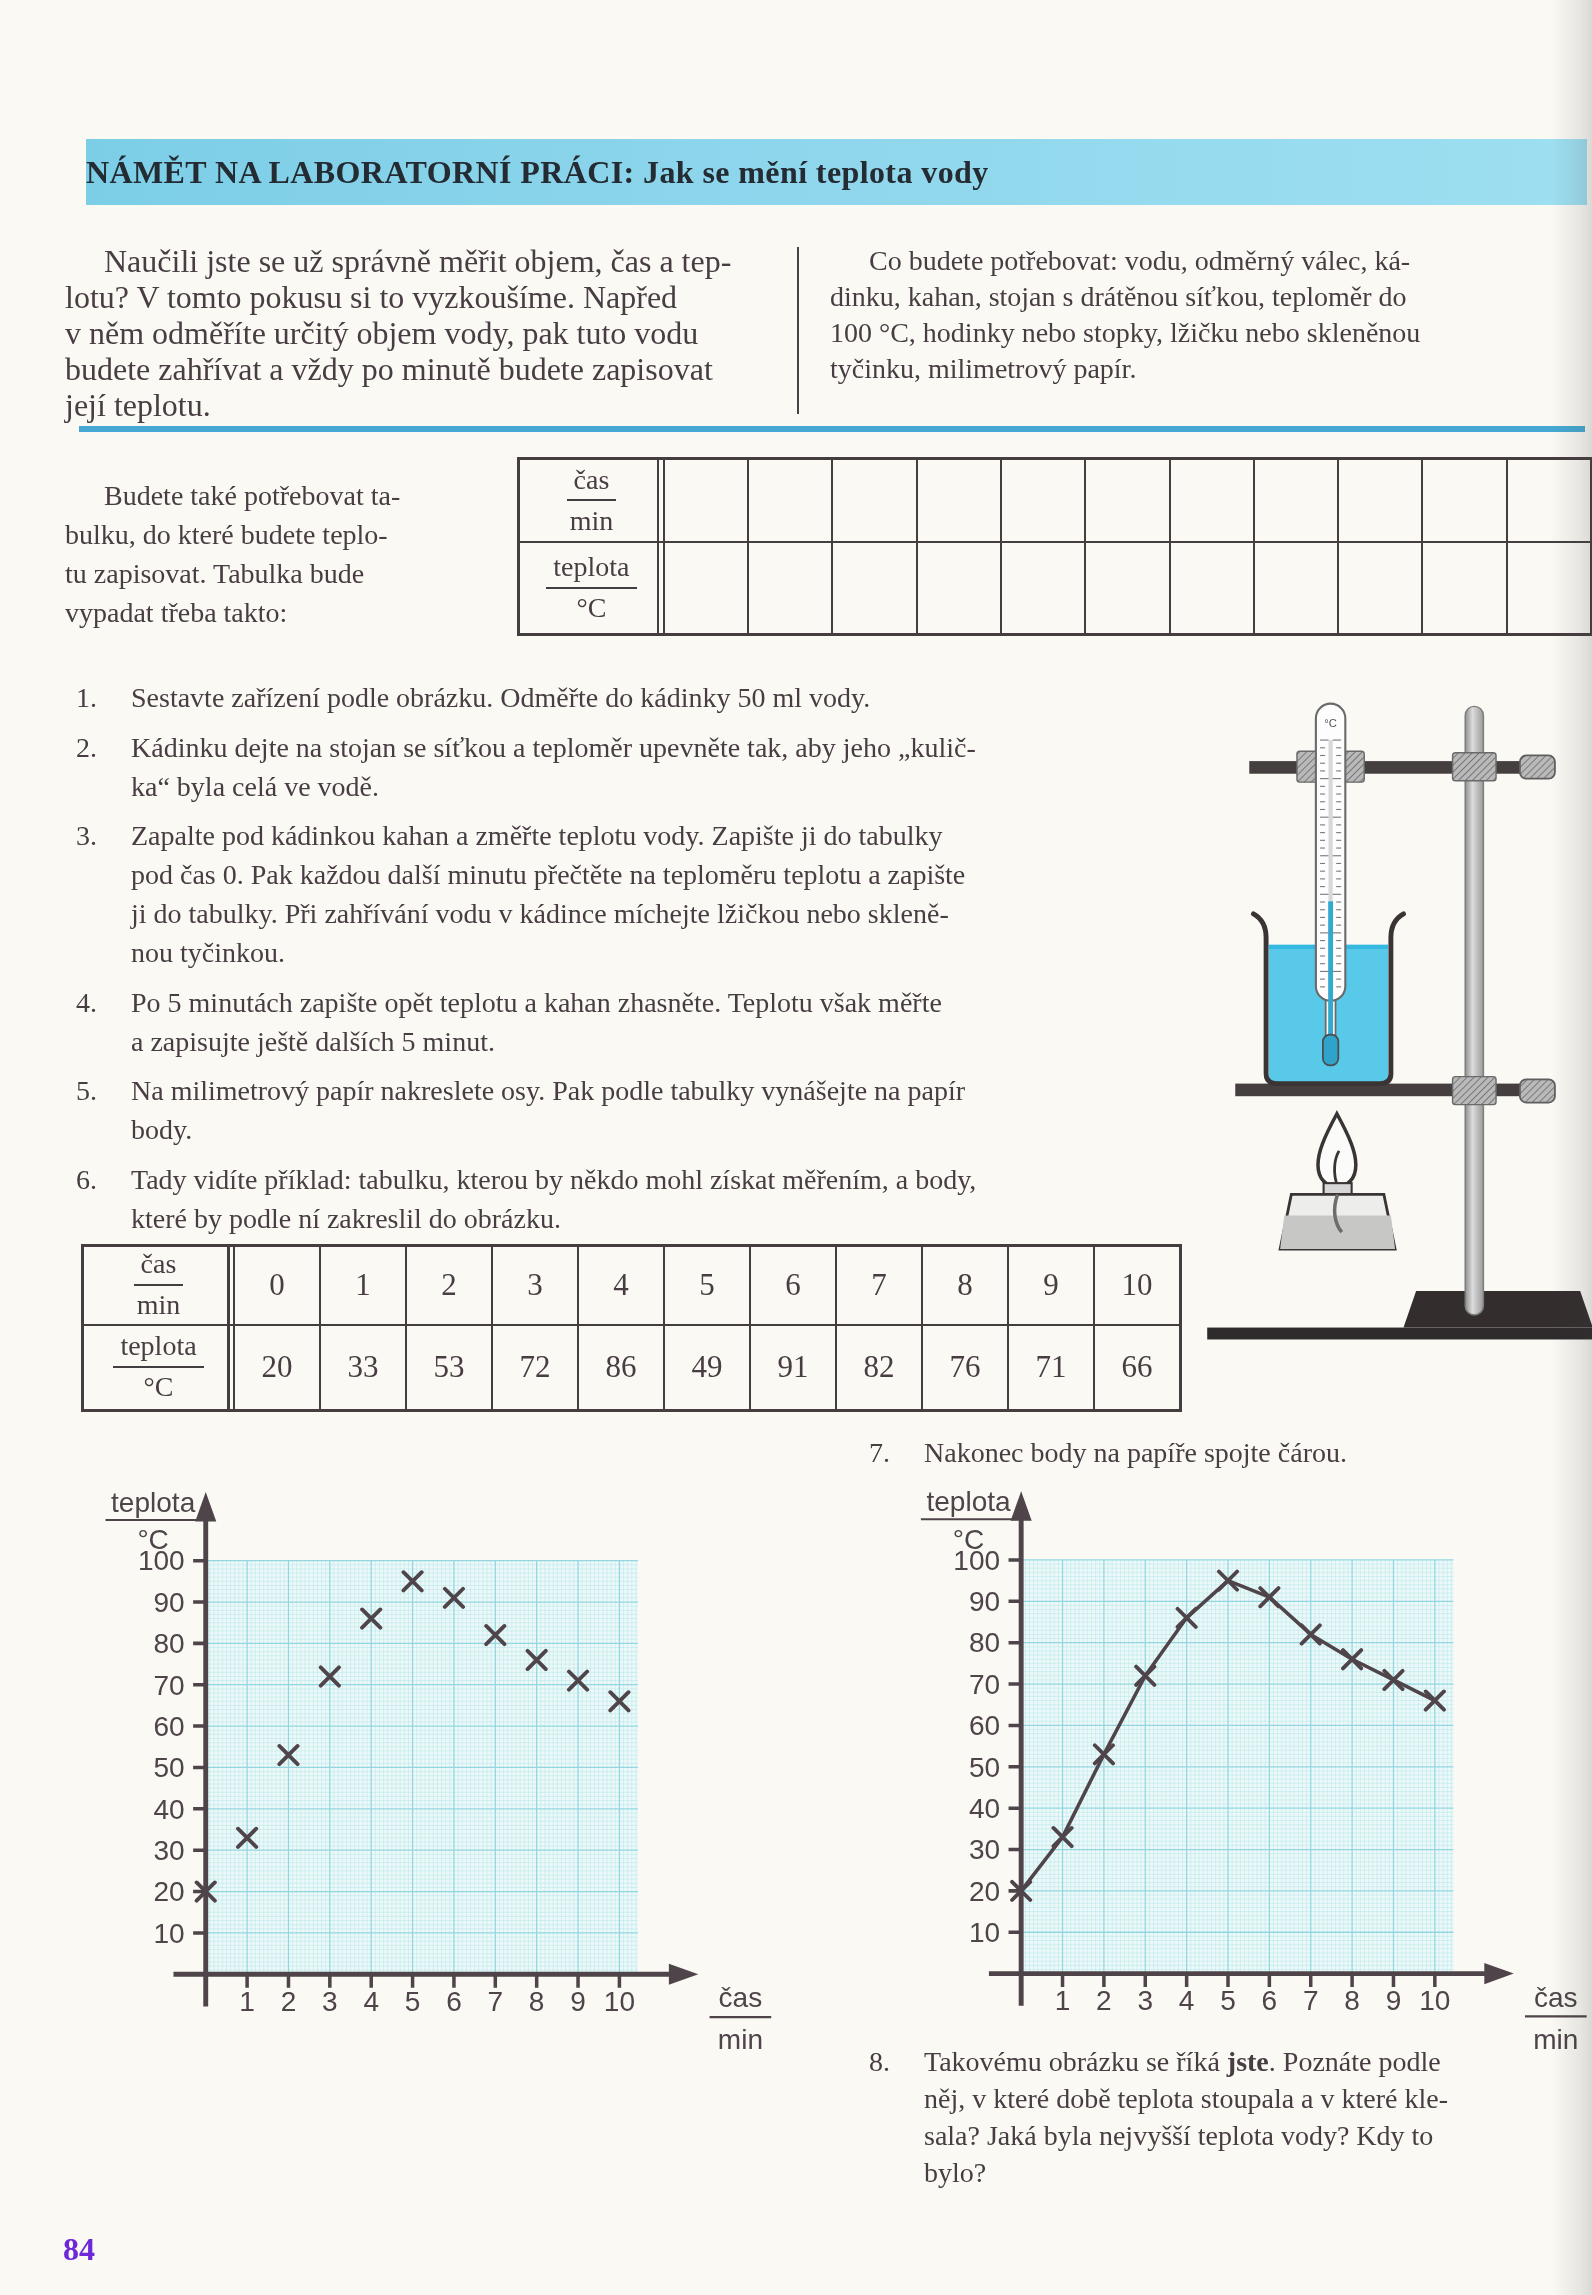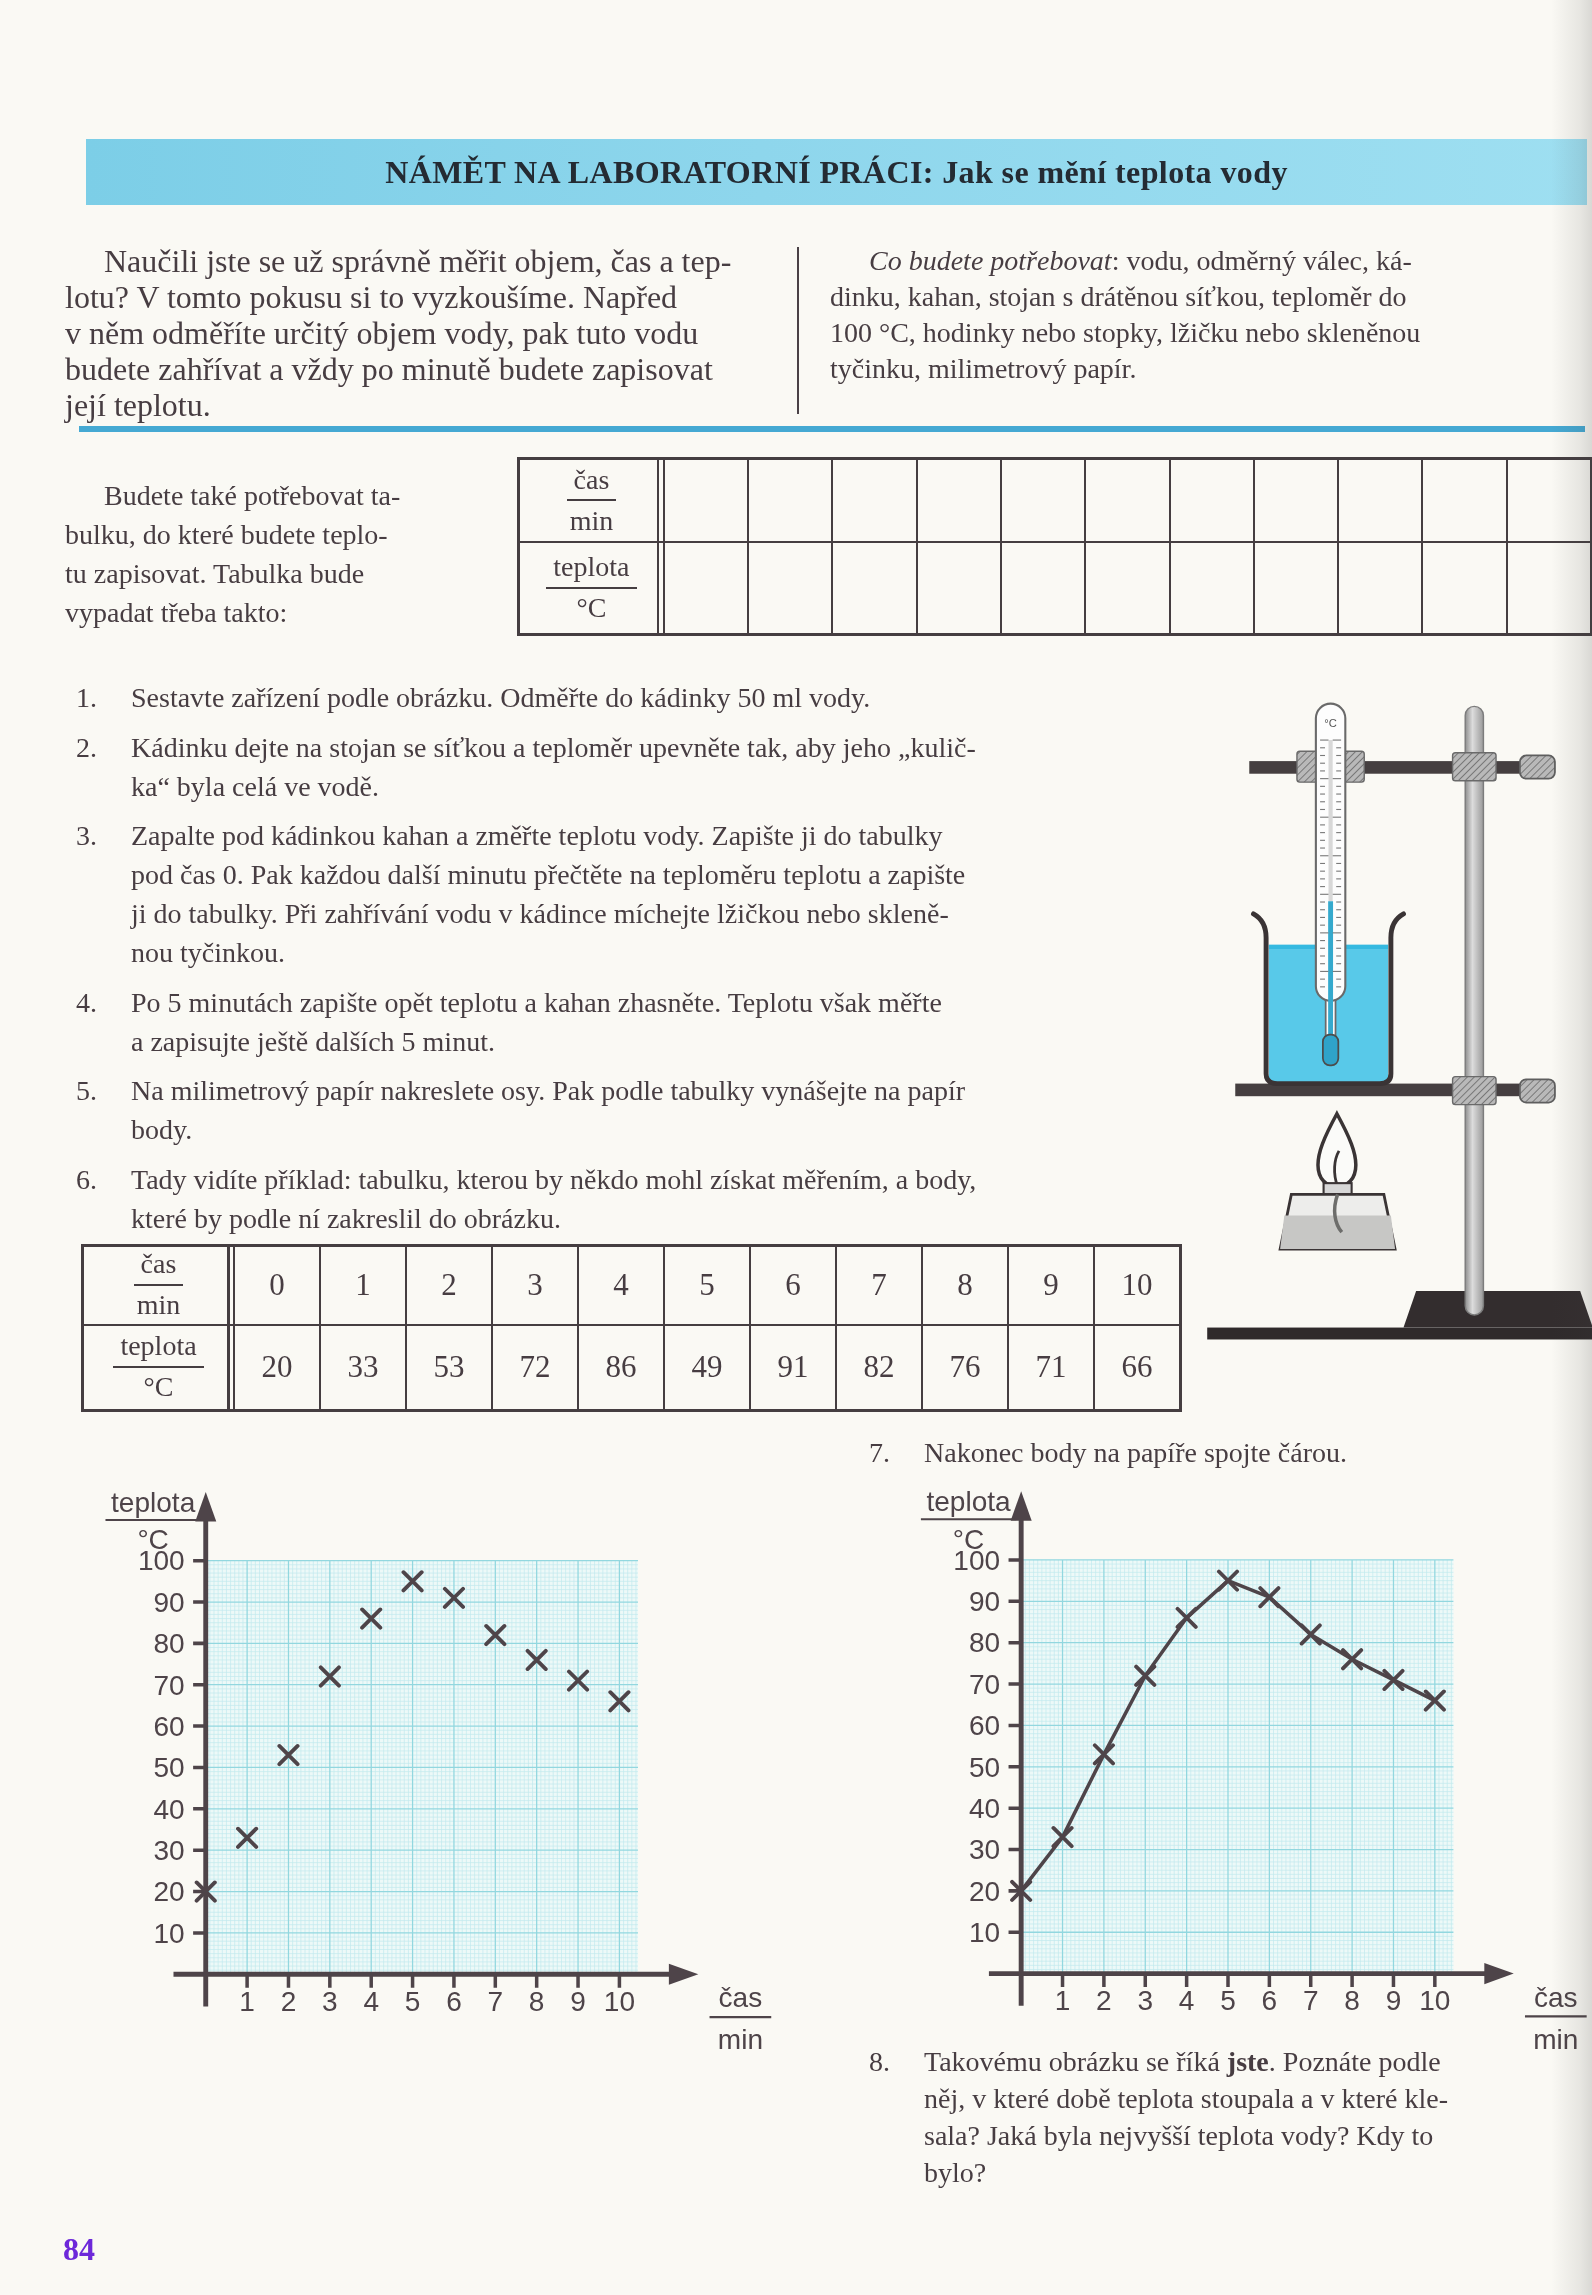--- a/index.html
+++ b/index.html
@@ -4,28 +4,28 @@
 <style>
   html,body{margin:0;padding:0;background:#e8e8e6;}
   .page{position:relative;width:1593px;height:2295px;background:#faf9f4;overflow:hidden;
         font-family:"Liberation Serif",serif;color:#473d42;}
   .page::after{content:"";position:absolute;top:0;right:0;width:42px;height:100%;
         background:linear-gradient(90deg,rgba(0,0,0,0) 0%,rgba(60,60,60,0.10) 70%,rgba(60,60,60,0.18) 100%);
         pointer-events:none;}
   
   .banner{position:absolute;left:86px;top:139px;width:1501px;height:66px;
         background:linear-gradient(90deg,#7ccee7 0%,#8ed6ec 45%,#9edff1 100%);
-        display:flex;align-items:center;justify-content:center;}
+        display:flex;align-items:center;justify-content:flex-start;}
   .banner-title{font-size:32px;font-weight:bold;color:#242b33;letter-spacing:0.4px;white-space:nowrap;}
   
   .intro-left{position:absolute;left:65px;top:243px;width:730px;font-size:32px;line-height:36px;
         white-space:pre-line;text-indent:39px;}
   .intro-right{position:absolute;left:830px;top:243px;width:749px;font-size:28px;line-height:36px;
         white-space:pre-line;text-indent:39px;}
-  .intro-right .lead{font-style:italic;text-align:right;}
+  .intro-right .lead{text-align:right;}
   .col-divider{position:absolute;left:797px;top:247px;width:2.1px;height:167px;background:#4a4146;}
   .blue-rule{position:absolute;left:79px;top:426px;width:1506px;height:6.3px;background:#45a9d3;}
   
   .note{position:absolute;left:65px;top:476px;width:442px;font-size:28px;line-height:39px;
         white-space:pre-line;text-indent:39px;}
   
   table.t{border-collapse:collapse;table-layout:fixed;}
   table.t td{border:2.1px solid #453e41;padding:0;text-align:center;vertical-align:middle;}
   table.t{border:3.5px solid #453e41;}
   td.tbl-head{position:relative;}

